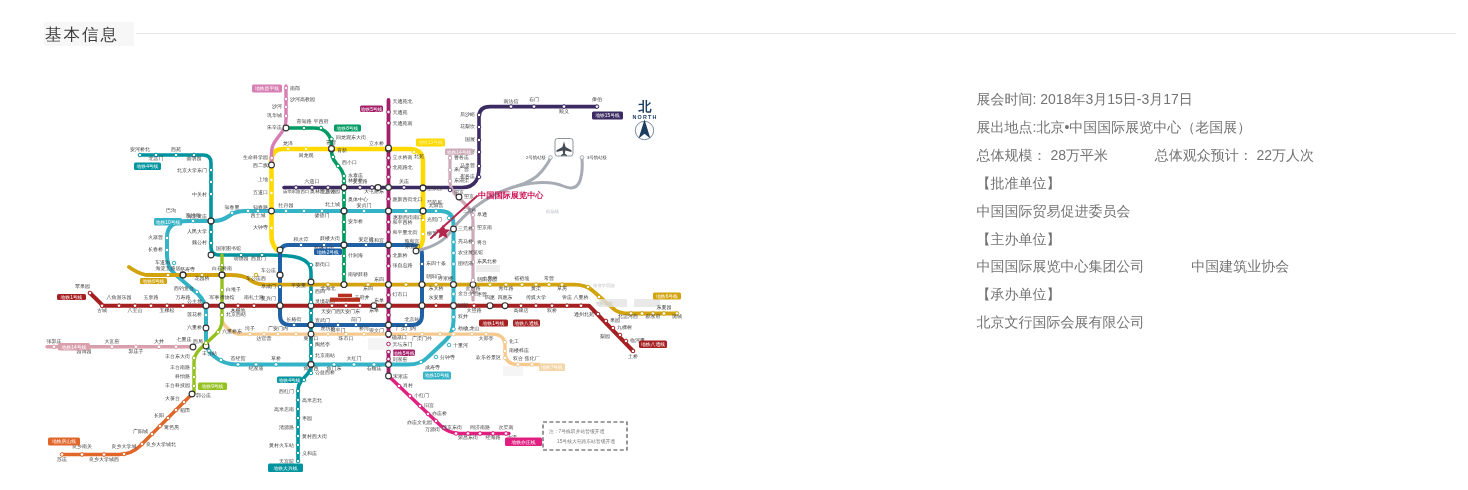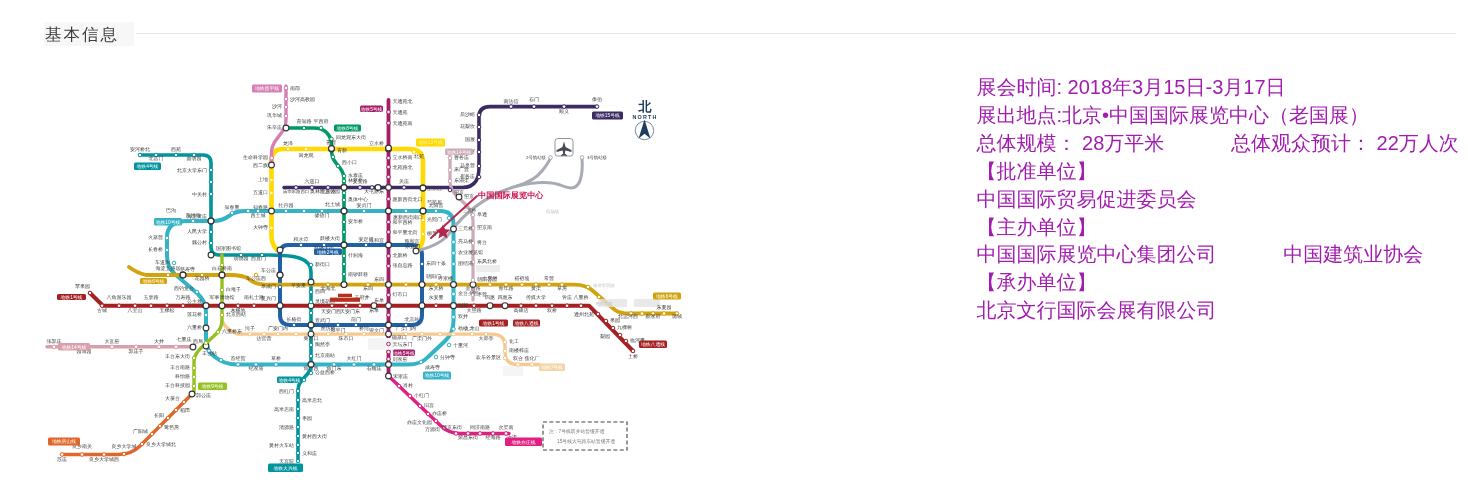--- a/index.html
+++ b/index.html
@@ -1,21 +1,21 @@
 <!DOCTYPE html>
 <html><head>
 <meta charset="utf-8">
 <style>
   * { margin:0; padding:0; box-sizing:border-box; }
   html,body { width:1468px; height:490px; background:#ffffff; font-family:"Liberation Sans",sans-serif; overflow:hidden; }
   .wrap { position:relative; width:1468px; height:366px;margin-left:16px; }
   .rule { position:absolute; z-index:5; left:120px; top:33px; width:1320px; height:1px; background:#e7e7e7; }
   .hd { position:absolute; z-index:6; left:28px; top:22px; height:24px; line-height:25px; padding:0 15px 0 1px;
         background:#f7f7f7; font-size:16.5px; color:#3c3c3c; letter-spacing:2px; }
-  .info { position:absolute; left:960.5px; top:74px; font-size:20px; color:#a21caf; line-height:27.9px; white-space:pre; }
+  .info { position:absolute; left:960.5px; top:86px; font-size:14px; color:#737373; line-height:27.9px; white-space:pre; }
 </style>
 </head>
 <body>
 <div class="wrap">
   <div class="rule"></div>
   <div class="hd">基本信息</div>
   <svg xmlns="http://www.w3.org/2000/svg" width="940" height="490" viewBox="0 0 940 490" style="position:absolute;left:0;top:0">
 <rect x="0" y="0" width="940" height="490" fill="#ffffff"></rect>
 <path d="M 124,155 H 187 Q 195,155 195,163 V 247 Q 195,255 203,255 H 252 C 280,255 295,258 295,272 V 366 C 295,376 282,378 282,390 V 461" fill="none" stroke="#00949e" stroke-width="3.6" stroke-linecap="round" stroke-linejoin="round" opacity="1"></path>
 <path d="M 272,245 H 396 Q 406,245 406,255 V 315 Q 406,325 396,325 H 274 Q 264,325 264,315 V 255 Q 264,245 272,245 Z" fill="none" stroke="#2061a5" stroke-width="4.0" stroke-linecap="round" stroke-linejoin="round" opacity="1"></path>

